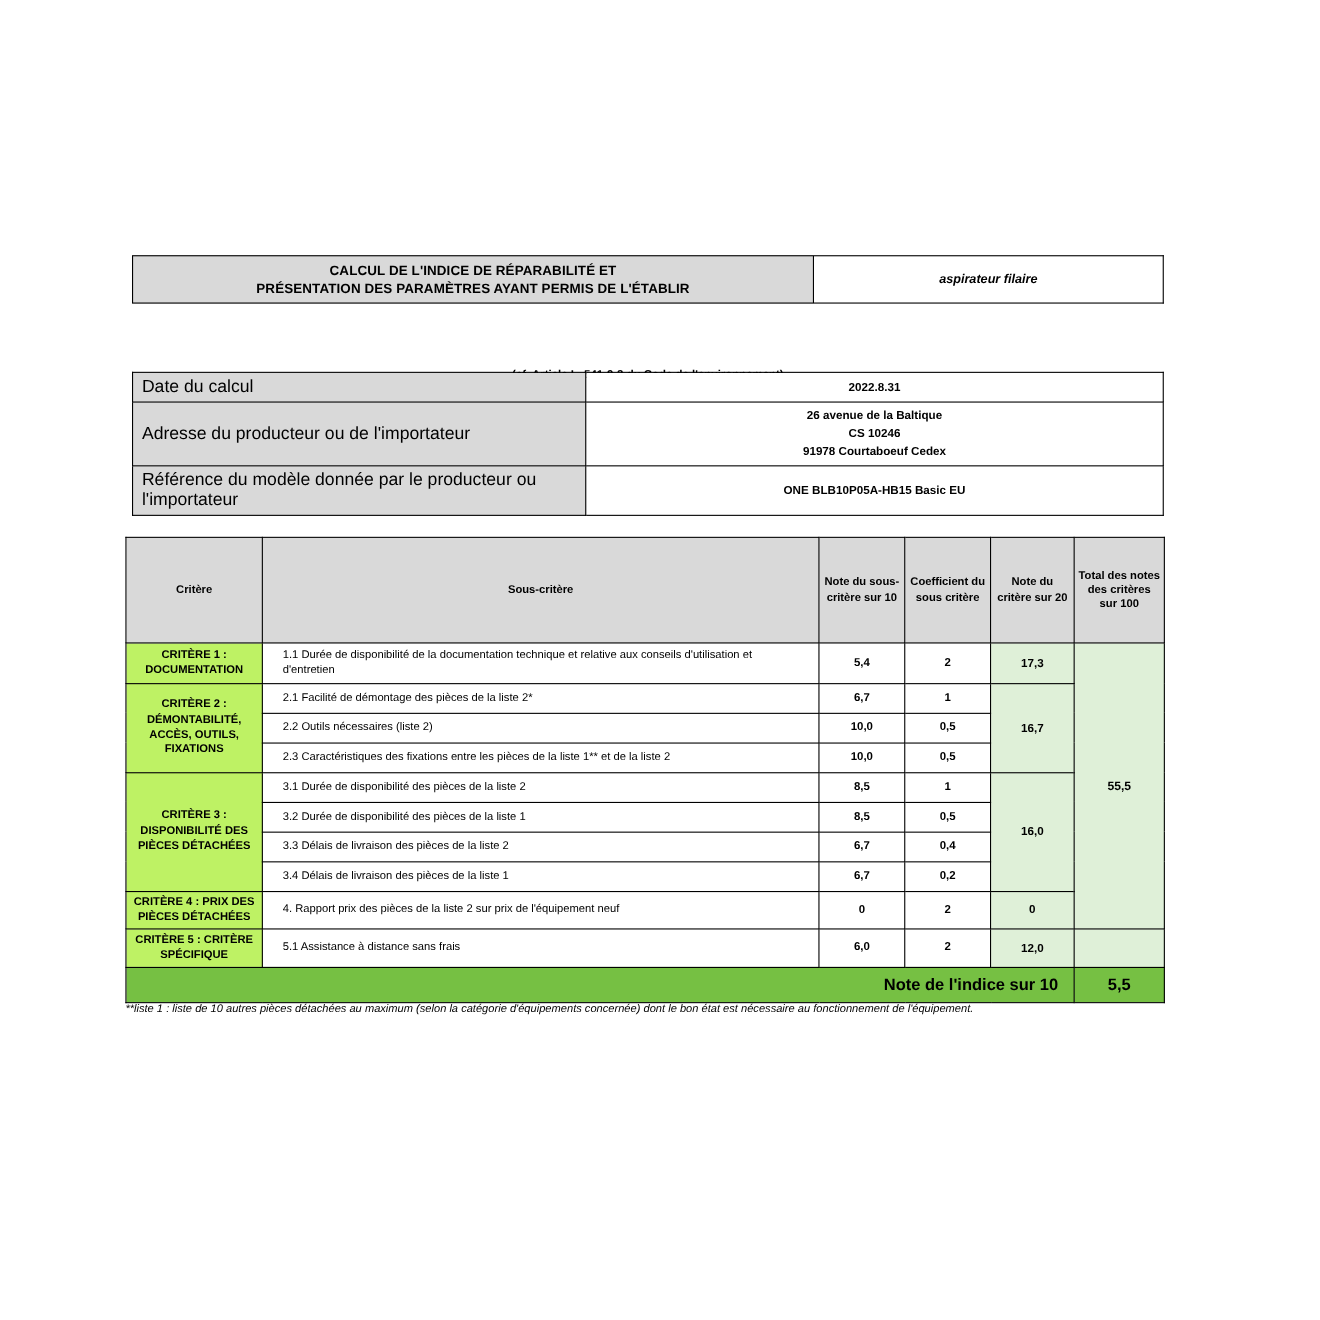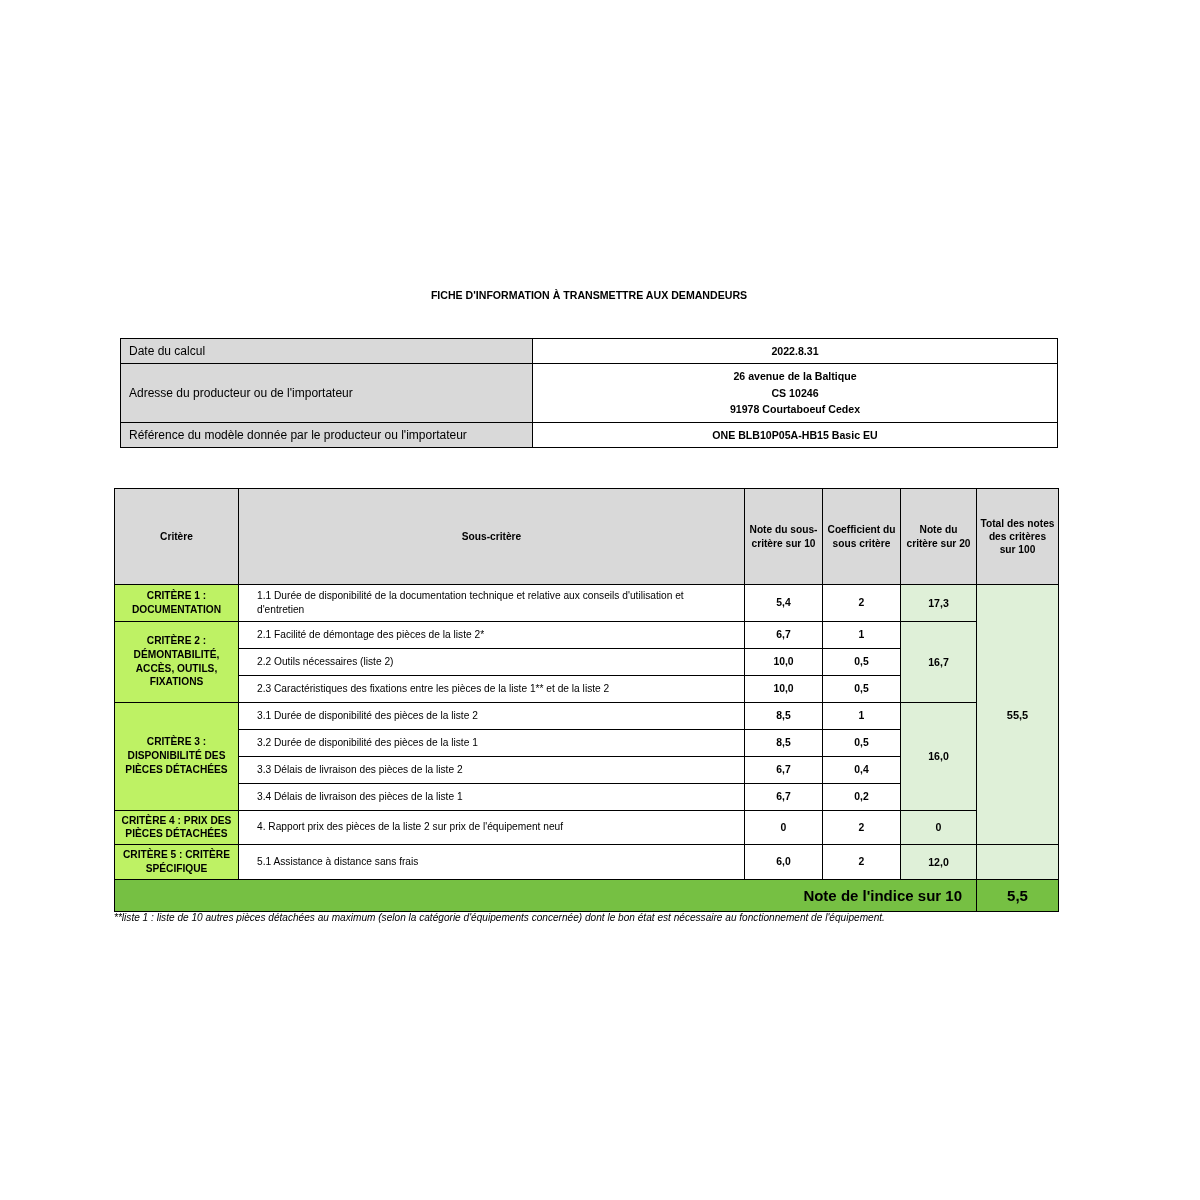--- a/index.html
+++ b/index.html
@@ -77,21 +77,21 @@
   .info-table {
     position: absolute;
     left: 120px;
     top: 338px;
     width: 938px;
     border-collapse: collapse;
     table-layout: fixed;
   }
   .info-table td {
     border: 1px solid #000;
-    font-size: 12px;
+    font-size: 16px;
     padding: 4px 8px;
     vertical-align: middle;
     box-sizing: border-box;
   }
   .info-table td.label {
     width: 412px;
     background: #d9d9d9;
     font-weight: normal;
   }
   .info-table td.value {
@@ -196,23 +196,31 @@
     font-size: 10.1px;
     font-style: italic;
     line-height: 1.9;
   }
 </style>
 </head>
 <body>
 
 <div class="sheet">
 
+  <div class="header-row">
+    <div class="header-title">
+      <div>
+        <div>CALCUL DE L'INDICE DE RÉPARABILITÉ ET</div>
+        <div>PRÉSENTATION DES PARAMÈTRES AYANT PERMIS DE L'ÉTABLIR</div>
+      </div>
+    </div>
+    <div class="header-product">aspirateur filaire</div>
+  </div>
 
   <div class="subtitle">
-    <div>FICHE D'INFORMATION À TRANSMETTRE AUX DEMANDEURS</div>
     <div class="line2">(cf. Article L. 541-9-2 du Code de l'environnement)</div>
   </div>
 
   <table class="info-table">
     <tbody>
       <tr class="r1">
         <td class="label">Date du calcul</td>
         <td class="value">2022.8.31</td>
       </tr>
       <tr class="r3">

